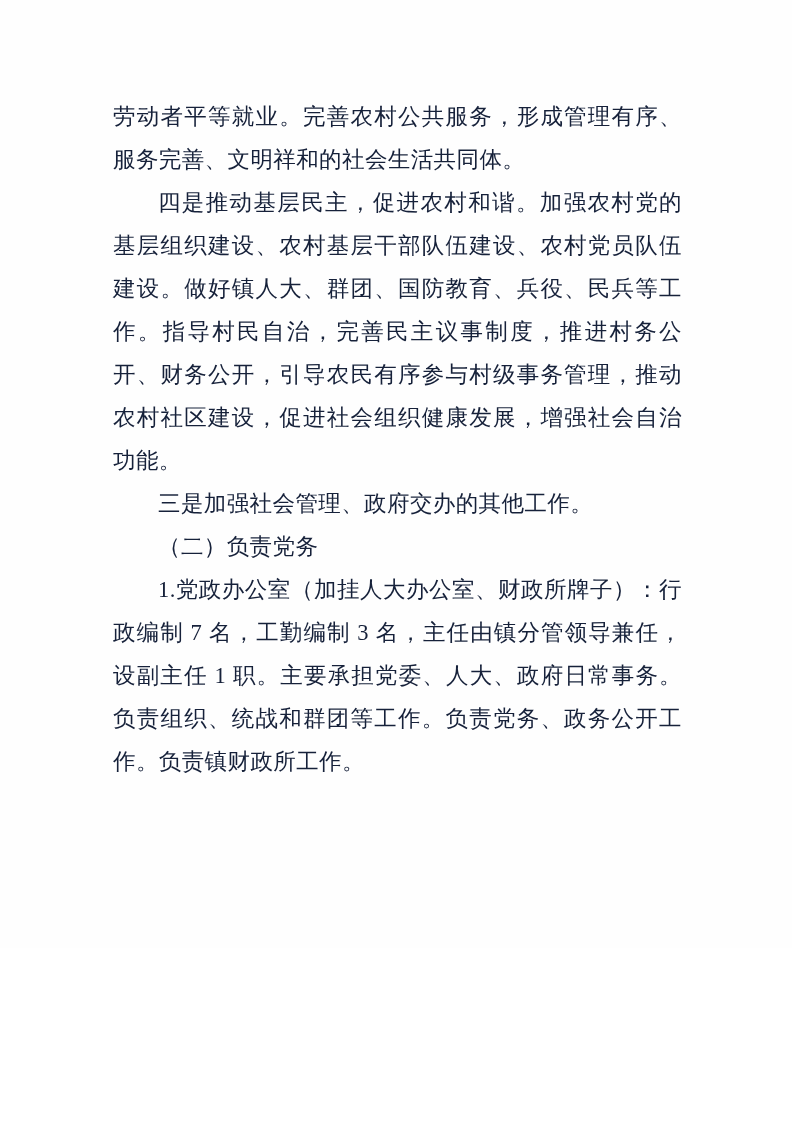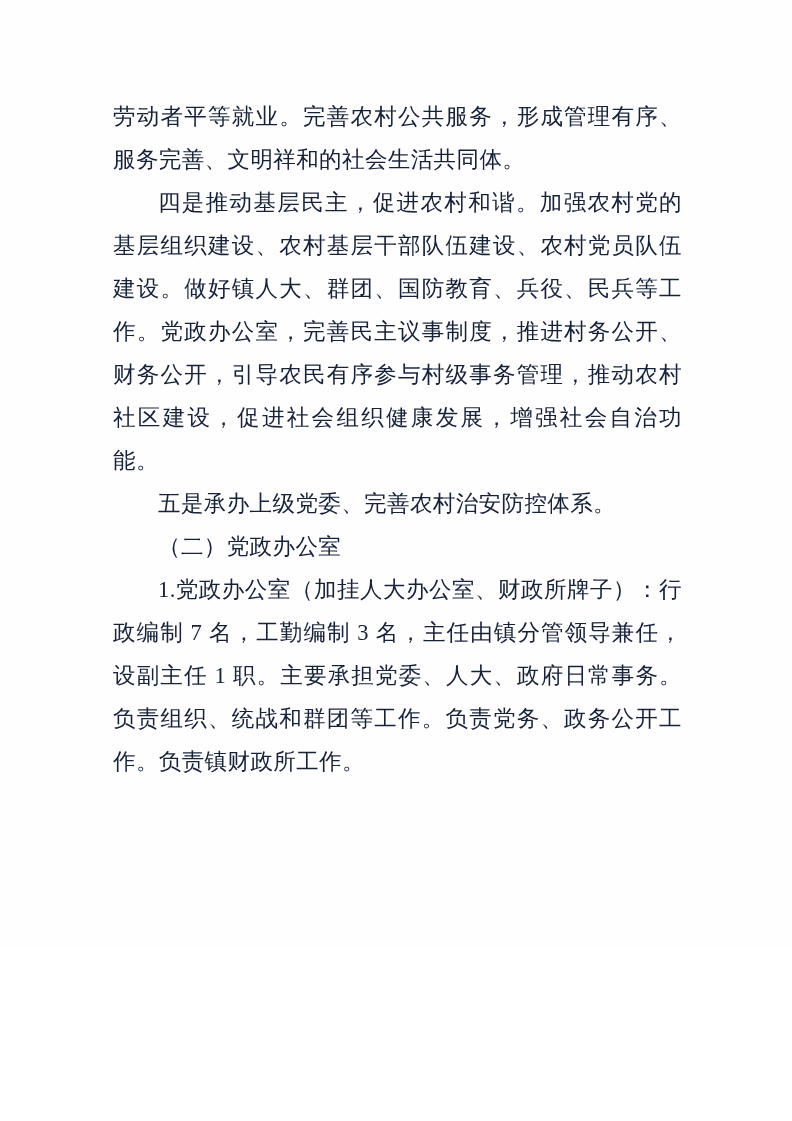--- a/index.html
+++ b/index.html
@@ -41,18 +41,18 @@
   .indent-0 {
     text-indent: 0;
   }
 </style>
 </head>
 <body>
 
 <div class="page">
   <div class="doc-body">
     <p class="para indent-0">劳动者平等就业。完善农村公共服务，形成管理有序、服务完善、文明祥和的社会生活共同体。</p>
-    <p class="para indent-2">四是推动基层民主，促进农村和谐。加强农村党的基层组织建设、农村基层干部队伍建设、农村党员队伍建设。做好镇人大、群团、国防教育、兵役、民兵等工作。党政办公室，完善民主议事制度，推进村务公开、财务公开，引导农民有序参与村级事务管理，推动农村社区建设，促进社会组织健康发展，增强社会自治功能。</p>
-    <p class="para indent-2">五是承办上级党委、完善农村治安防控体系。</p>
-    <p class="para indent-2">（二）党政办公室</p>
+    <p class="para indent-2">四是推动基层民主，促进农村和谐。加强农村党的基层组织建设、农村基层干部队伍建设、农村党员队伍建设。做好镇人大、群团、国防教育、兵役、民兵等工作。指导村民自治，完善民主议事制度，推进村务公开、财务公开，引导农民有序参与村级事务管理，推动农村社区建设，促进社会组织健康发展，增强社会自治功能。</p>
+    <p class="para indent-2">三是加强社会管理、政府交办的其他工作。</p>
+    <p class="para indent-2">（二）负责党务</p>
     <p class="para indent-2">1.党政办公室（加挂人大办公室、财政所牌子）：行政编制 7 名，工勤编制 3 名，主任由镇分管领导兼任，设副主任 1 职。主要承担党委、人大、政府日常事务。负责组织、统战和群团等工作。负责党务、政务公开工作。负责镇财政所工作。</p>
   </div>
 </div>
 
 </body></html>

